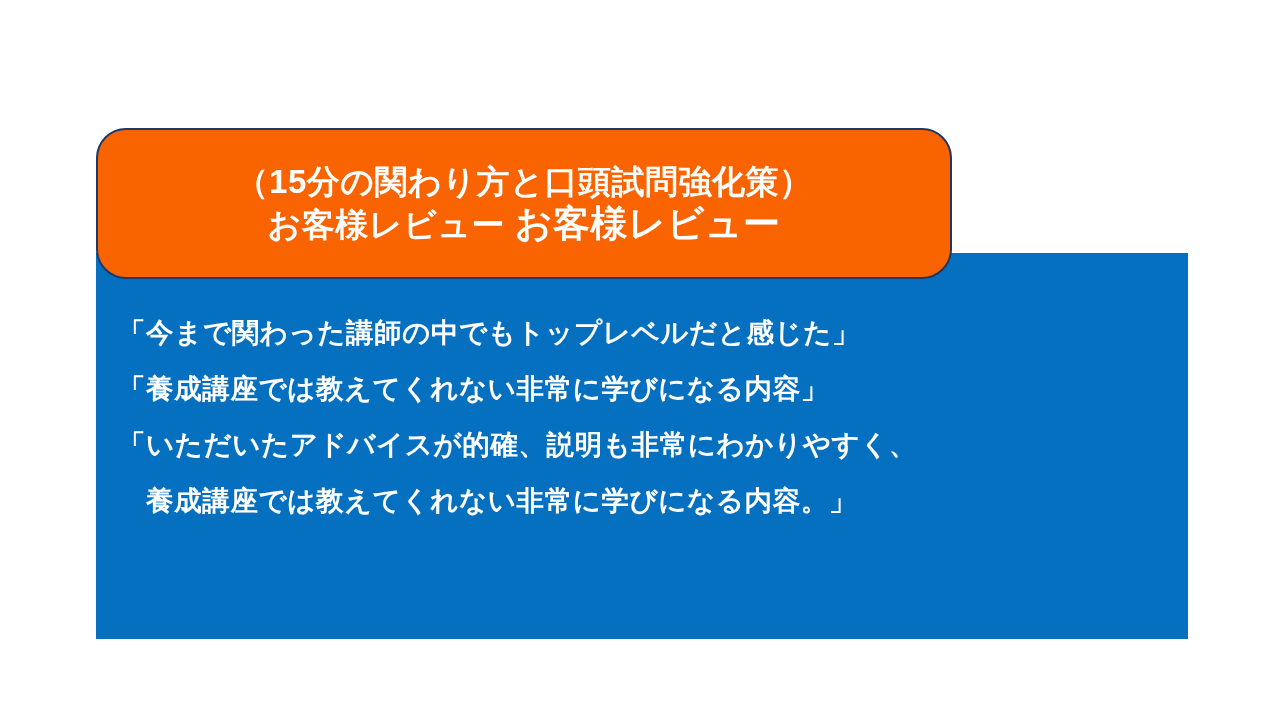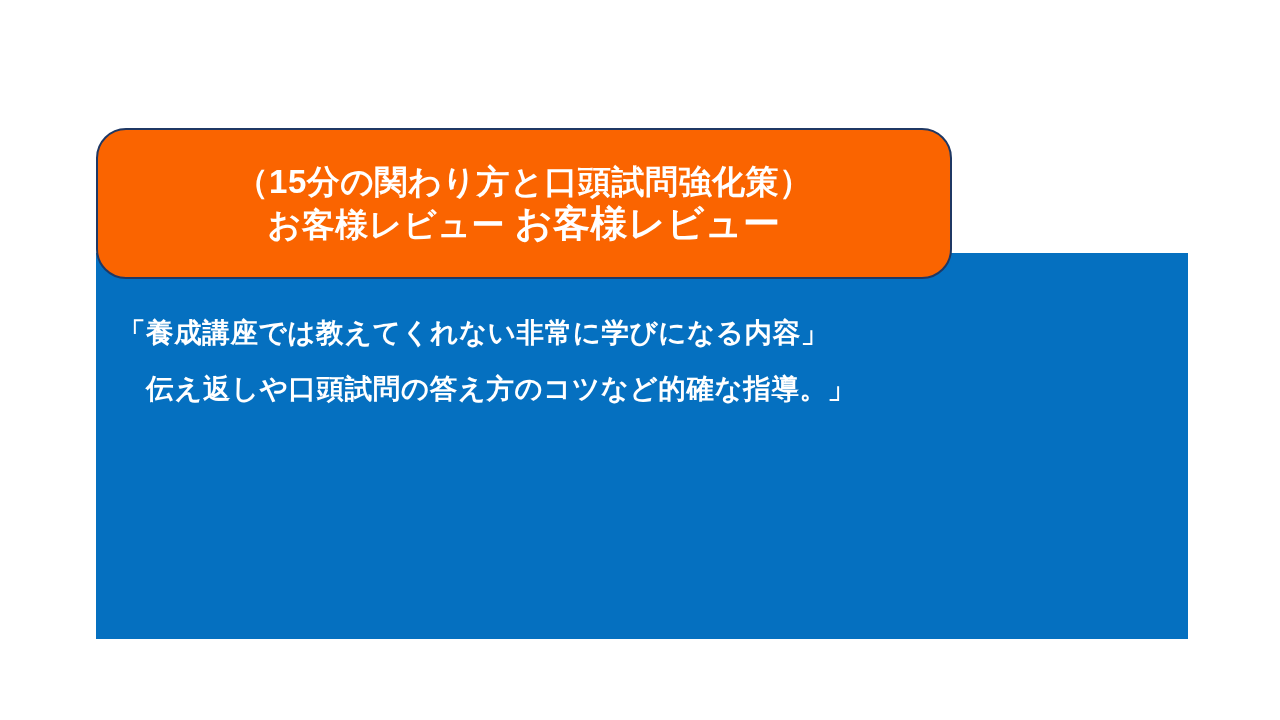--- a/index.html
+++ b/index.html
@@ -92,22 +92,24 @@
     font-size: 37px;
   }
 </style>
 </head>
 <body>
 
 <div id="slide">
 
   <div class="review-panel">
     <ul class="review-list">
+      <li class="review-line">「今まで関わった講師の中でもトップレベルだと感じた」</li>
       <li class="review-line">「養成講座では教えてくれない非常に学びになる内容」</li>
-      <li class="review-line">　伝え返しや口頭試問の答え方のコツなど的確な指導。」</li>
+      <li class="review-line">「いただいたアドバイスが的確、説明も非常にわかりやすく、</li>
+      <li class="review-line">　養成講座では教えてくれない非常に学びになる内容。」</li>
     </ul>
   </div>
 
   <div class="title-plate">
     <div class="title-line title-line-1">（15分の関わり方と口頭試問強化策）</div>
     <div class="title-line title-line-2"><span>お客様レビュー </span><span class="emphasis">お客様レビュー</span></div>
   </div>
 
 </div>
 

